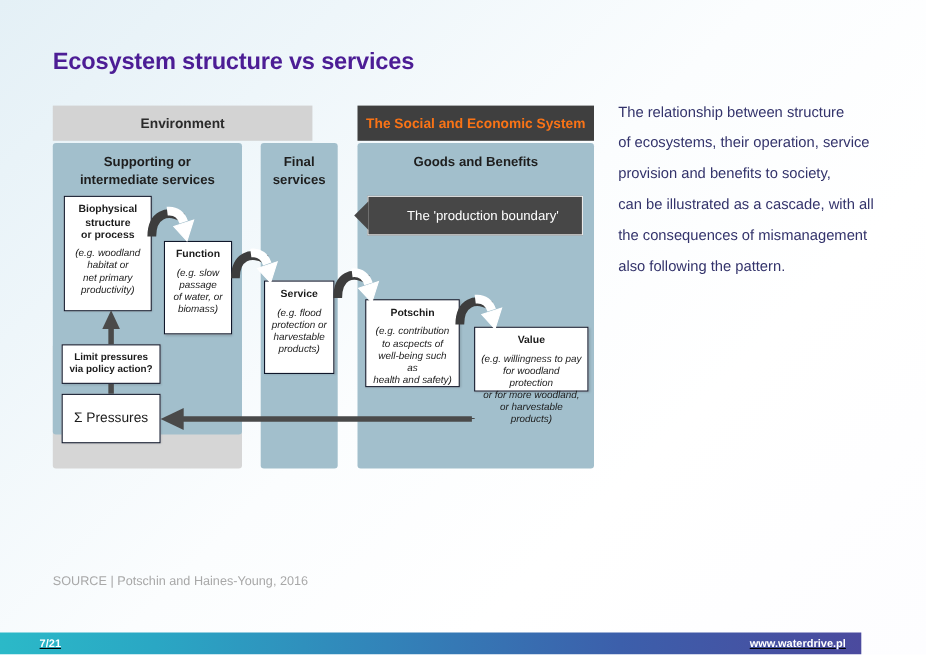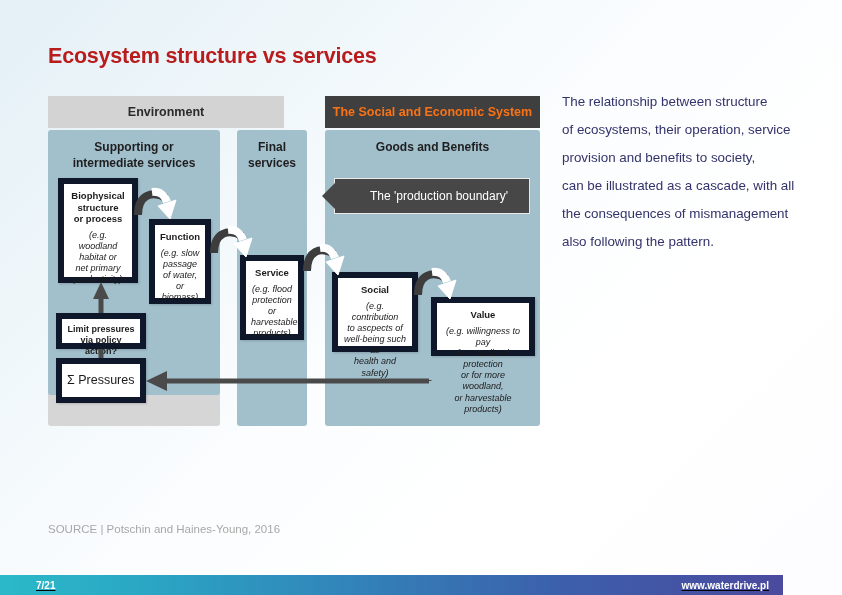--- a/index.html
+++ b/index.html
@@ -16,21 +16,21 @@
     position: relative;
   }
 
   
   .slide-title {
     position: absolute;
     left: 48px;
     top: 44px;
     font-size: 21.5px;
     font-weight: bold;
-    color: #b91c1c;
+    color: #4c1d95;
     letter-spacing: -0.2px;
   }
 
   
   .diagram {
     position: absolute;
     left: 48px;
     top: 96px;
     width: 492px;
     height: 330px;
@@ -90,21 +90,21 @@
     width: 172px;
     height: 114px;
     background: #d6d6d6;
     border-radius: 3px;
   }
 
   
   .box {
     position: absolute;
     background: #ffffff;
-    border: 6px solid #0f172a;
+    border: 1px solid #0f172a;
     box-shadow: 1px 1px 2px rgba(0,0,0,0.16);
     text-align: center;
     padding: 6px 5px;
     color: #1b1b1b;
   }
   .box .bt {
     font-size: 9.5px;
     font-weight: bold;
     line-height: 1.22;
     display: block;
@@ -124,21 +124,21 @@
   .box-value       { left: 383px; top: 201px; width: 104px; height: 59px;  }
 
   .box-limit {
     left: 8px; top: 217px; width: 90px; height: 36px;
     padding: 5px 3px;
   }
   .box-limit .bt { font-size: 9px; }
 
   .box-pressures {
     left: 8px; top: 262px; width: 90px; height: 45px;
-    display: flex; align-items: center; 
+    display: flex; align-items: center; justify-content: center;
   }
   .box-pressures .bt { font-size: 12.5px; font-weight: normal; }
 
   
   .prod-boundary {
     position: absolute;
     left: 286px;
     top: 82px;
     width: 196px;
     height: 36px;
@@ -258,21 +258,21 @@
 
   <div class="box box-function">
     <span class="bt" style="white-space:pre-line;">Function</span>
     <span class="bs" style="white-space:pre-line;">(e.g. slow
 passage
 of water, or
 biomass)</span>
   </div>
 
   <div class="box box-benefit">
-    <span class="bt" style="white-space:pre-line;">Social</span>
+    <span class="bt" style="white-space:pre-line;">Potschin</span>
     <span class="bs" style="white-space:pre-line;">(e.g. contribution
 to ascpects of
 well-being such as
 health and safety)</span>
   </div>
 
   <div class="box box-value">
     <span class="bt" style="white-space:pre-line;">Value</span>
     <span class="bs" style="white-space:pre-line;">(e.g. willingness to pay
 for woodland protection

